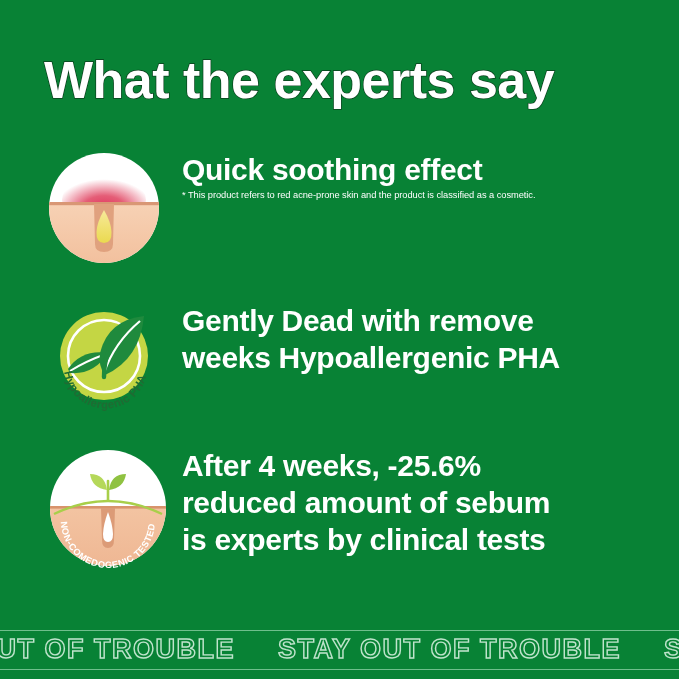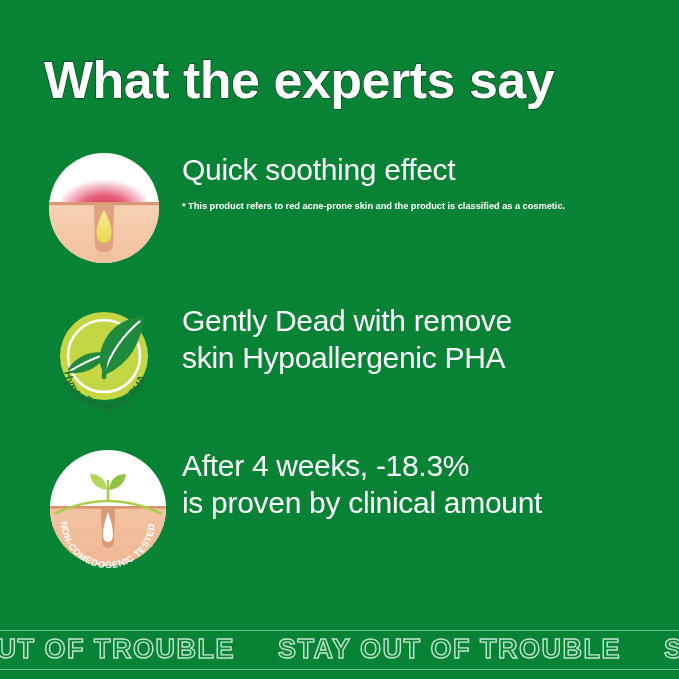--- a/index.html
+++ b/index.html
@@ -52,31 +52,30 @@
   }
   .text-wrap {
     position: absolute;
     left: 182px;
     top: 0;
     width: 470px;
   }
 
   .headline {
     font-size: 30px;
-    font-weight: 400;
+    font-weight: 700;
     color: #ffffff;
     line-height: 1.23;
     letter-spacing: -0.3px;
   }
   .headline .ln { display: block; white-space: nowrap; }
 
   .disclaimer {
-    margin-top: 11px;
     font-size: 9.3px;
-    font-weight: 700;
+    font-weight: 400;
     color: #ffffff;
     line-height: 1.5;
     letter-spacing: -0.05px;
   }
   .disclaimer .ln { display: block; white-space: nowrap; }
 
   
   .banner {
     position: absolute;
     left: 0;
@@ -174,21 +173,21 @@
 
         <path d="M56 74 Q56 60 60 50" fill="none" stroke="#1f8a3d" stroke-width="4.4" stroke-linecap="round"></path>
         <text font-family="Liberation Sans, sans-serif" font-size="11.4" font-weight="700" fill="#1f6b33" letter-spacing="0.4">
           <textPath href="#arcPHA" startOffset="50%" text-anchor="middle">Hypoallergenic PHA</textPath>
         </text>
       </svg>
     </div>
     <div class="text-wrap">
       <div class="headline">
         <span class="ln">Gently Dead with remove</span>
-        <span class="ln">skin Hypoallergenic PHA</span>
+        <span class="ln">weeks Hypoallergenic PHA</span>
       </div>
     </div>
   </div>
 
   <div class="row row-3">
     <div class="icon-wrap">
       <svg width="120" height="120" viewBox="0 0 120 120">
         <defs>
           <clipPath id="c3">
               <circle cx="60" cy="60" r="58"></circle>
@@ -212,22 +211,23 @@
           <path d="M59 42 Q44 40 42 26 Q57 26 59 42 Z" fill="#b5d85a"></path>
           <path d="M61 42 Q76 40 78 26 Q63 26 61 42 Z" fill="#8fc241"></path>
         </g>
         <text font-family="Liberation Sans, sans-serif" font-size="9.2" font-weight="700" fill="#ffffff" letter-spacing="0.5">
           <textPath href="#arcNCT" startOffset="50%" text-anchor="middle">NON-COMEDOGENIC TESTED</textPath>
         </text>
       </svg>
     </div>
     <div class="text-wrap">
       <div class="headline">
-        <span class="ln">After 4 weeks, -18.3%</span>
-        <span class="ln">is proven by clinical amount</span>
+        <span class="ln">After 4 weeks, -25.6%</span>
+        <span class="ln">reduced amount of sebum</span>
+        <span class="ln">is experts by clinical tests</span>
       </div>
     </div>
   </div>
 
   <div class="banner">
     <div class="rule rule-top"></div>
     <div class="rule rule-bottom"></div>
     <div class="marquee">
       <span>STAY OUT OF TROUBLE</span>
       <span>STAY OUT OF TROUBLE</span>

